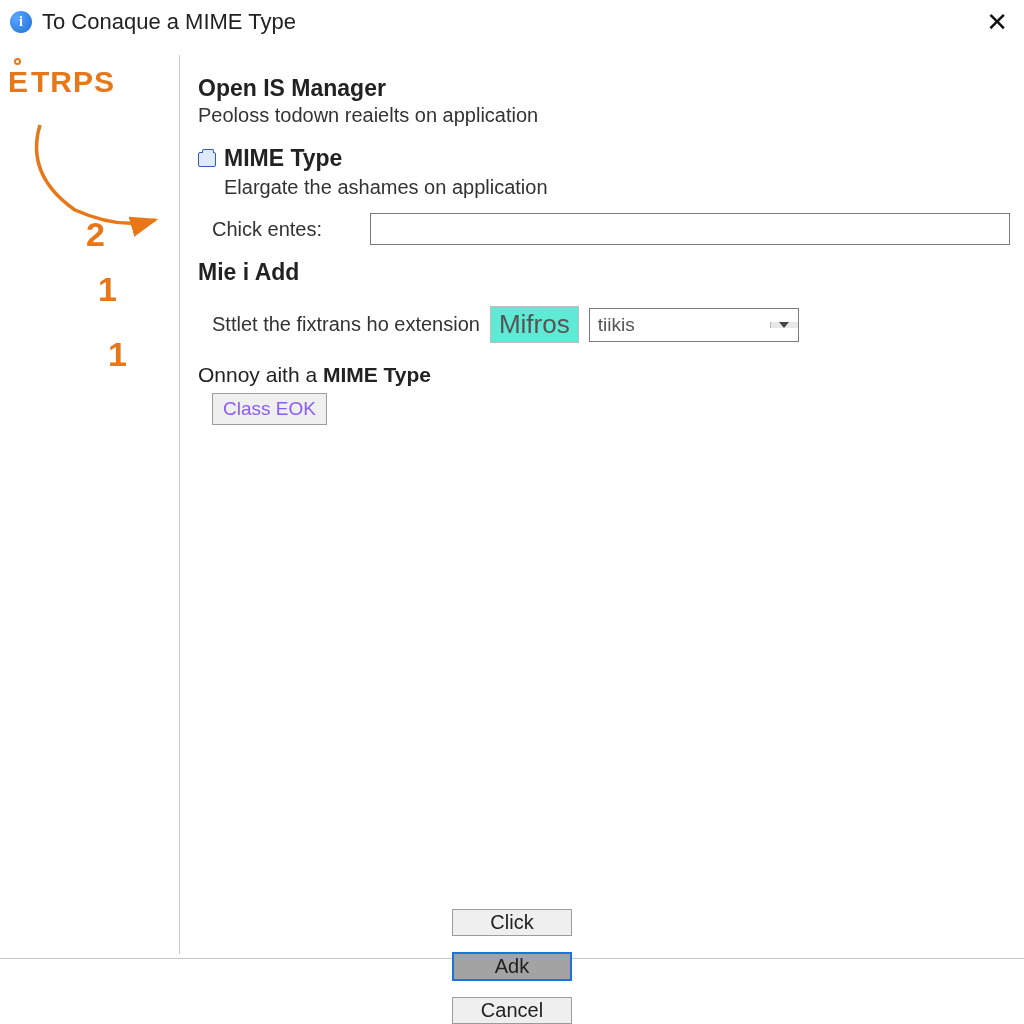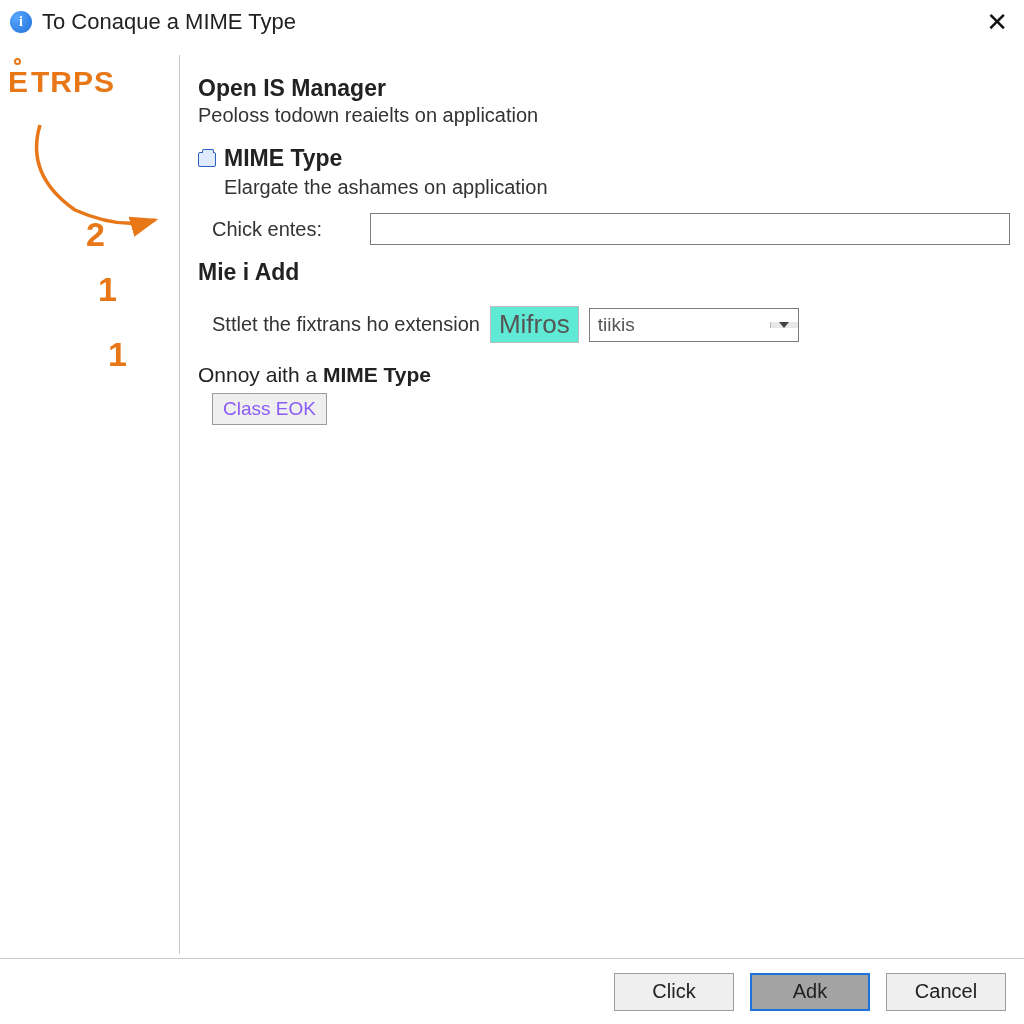--- a/index.html
+++ b/index.html
@@ -223,20 +223,21 @@
     right: 0;
     bottom: 0;
     height: 66px;
     border-top: 1px solid #c8c8c8;
     display: flex;
     align-items: center;
     justify-content: flex-end;
     gap: 16px;
     padding: 0 18px;
     background: #fff;
+    flex-direction: column;
   }
   .dlg-btn {
     min-width: 120px;
     height: 38px;
     border: 1px solid #9c9c9c;
     background: #efefef;
     font-size: 20px;
     color: #222;
     cursor: pointer;
   }

